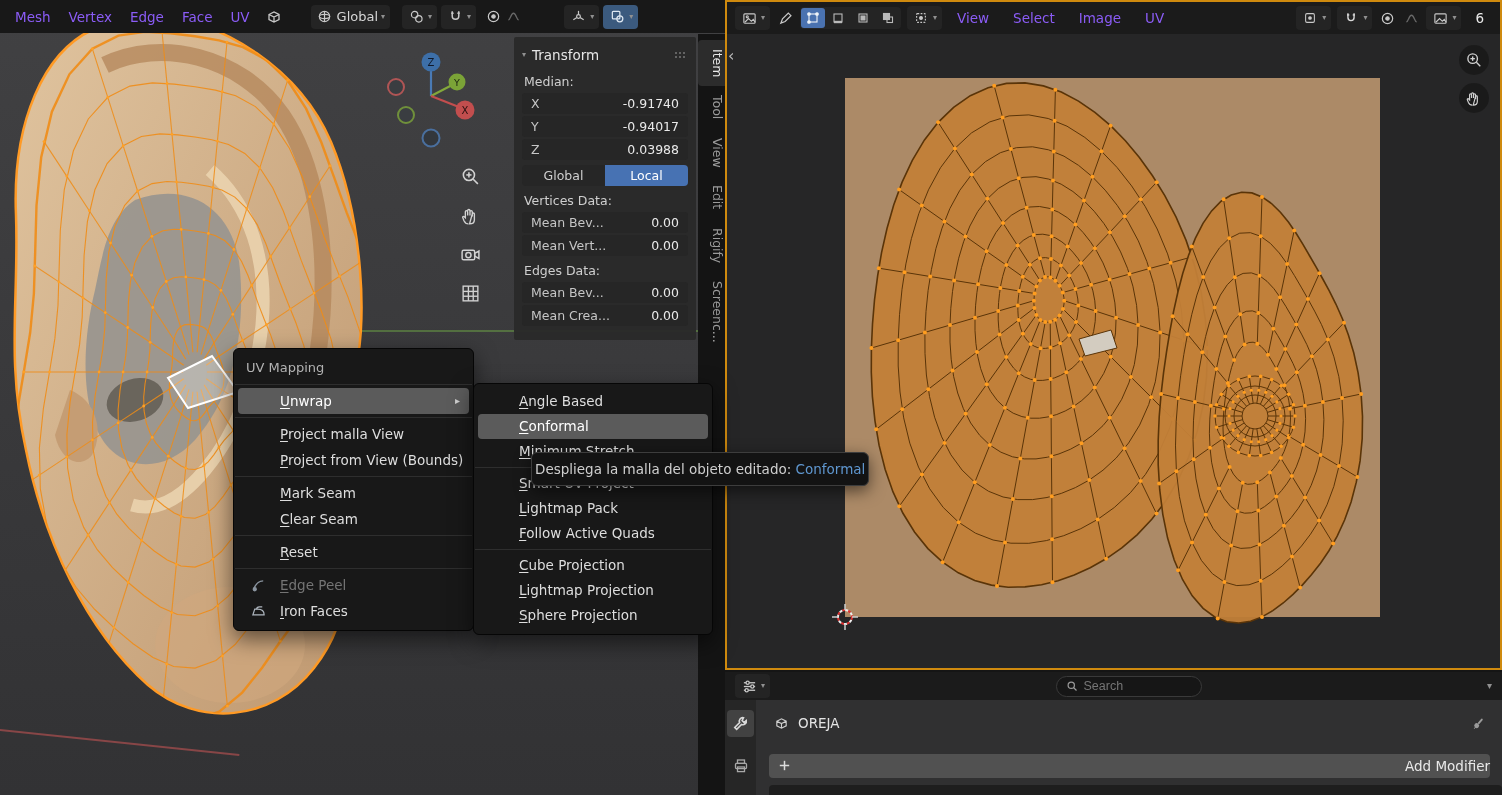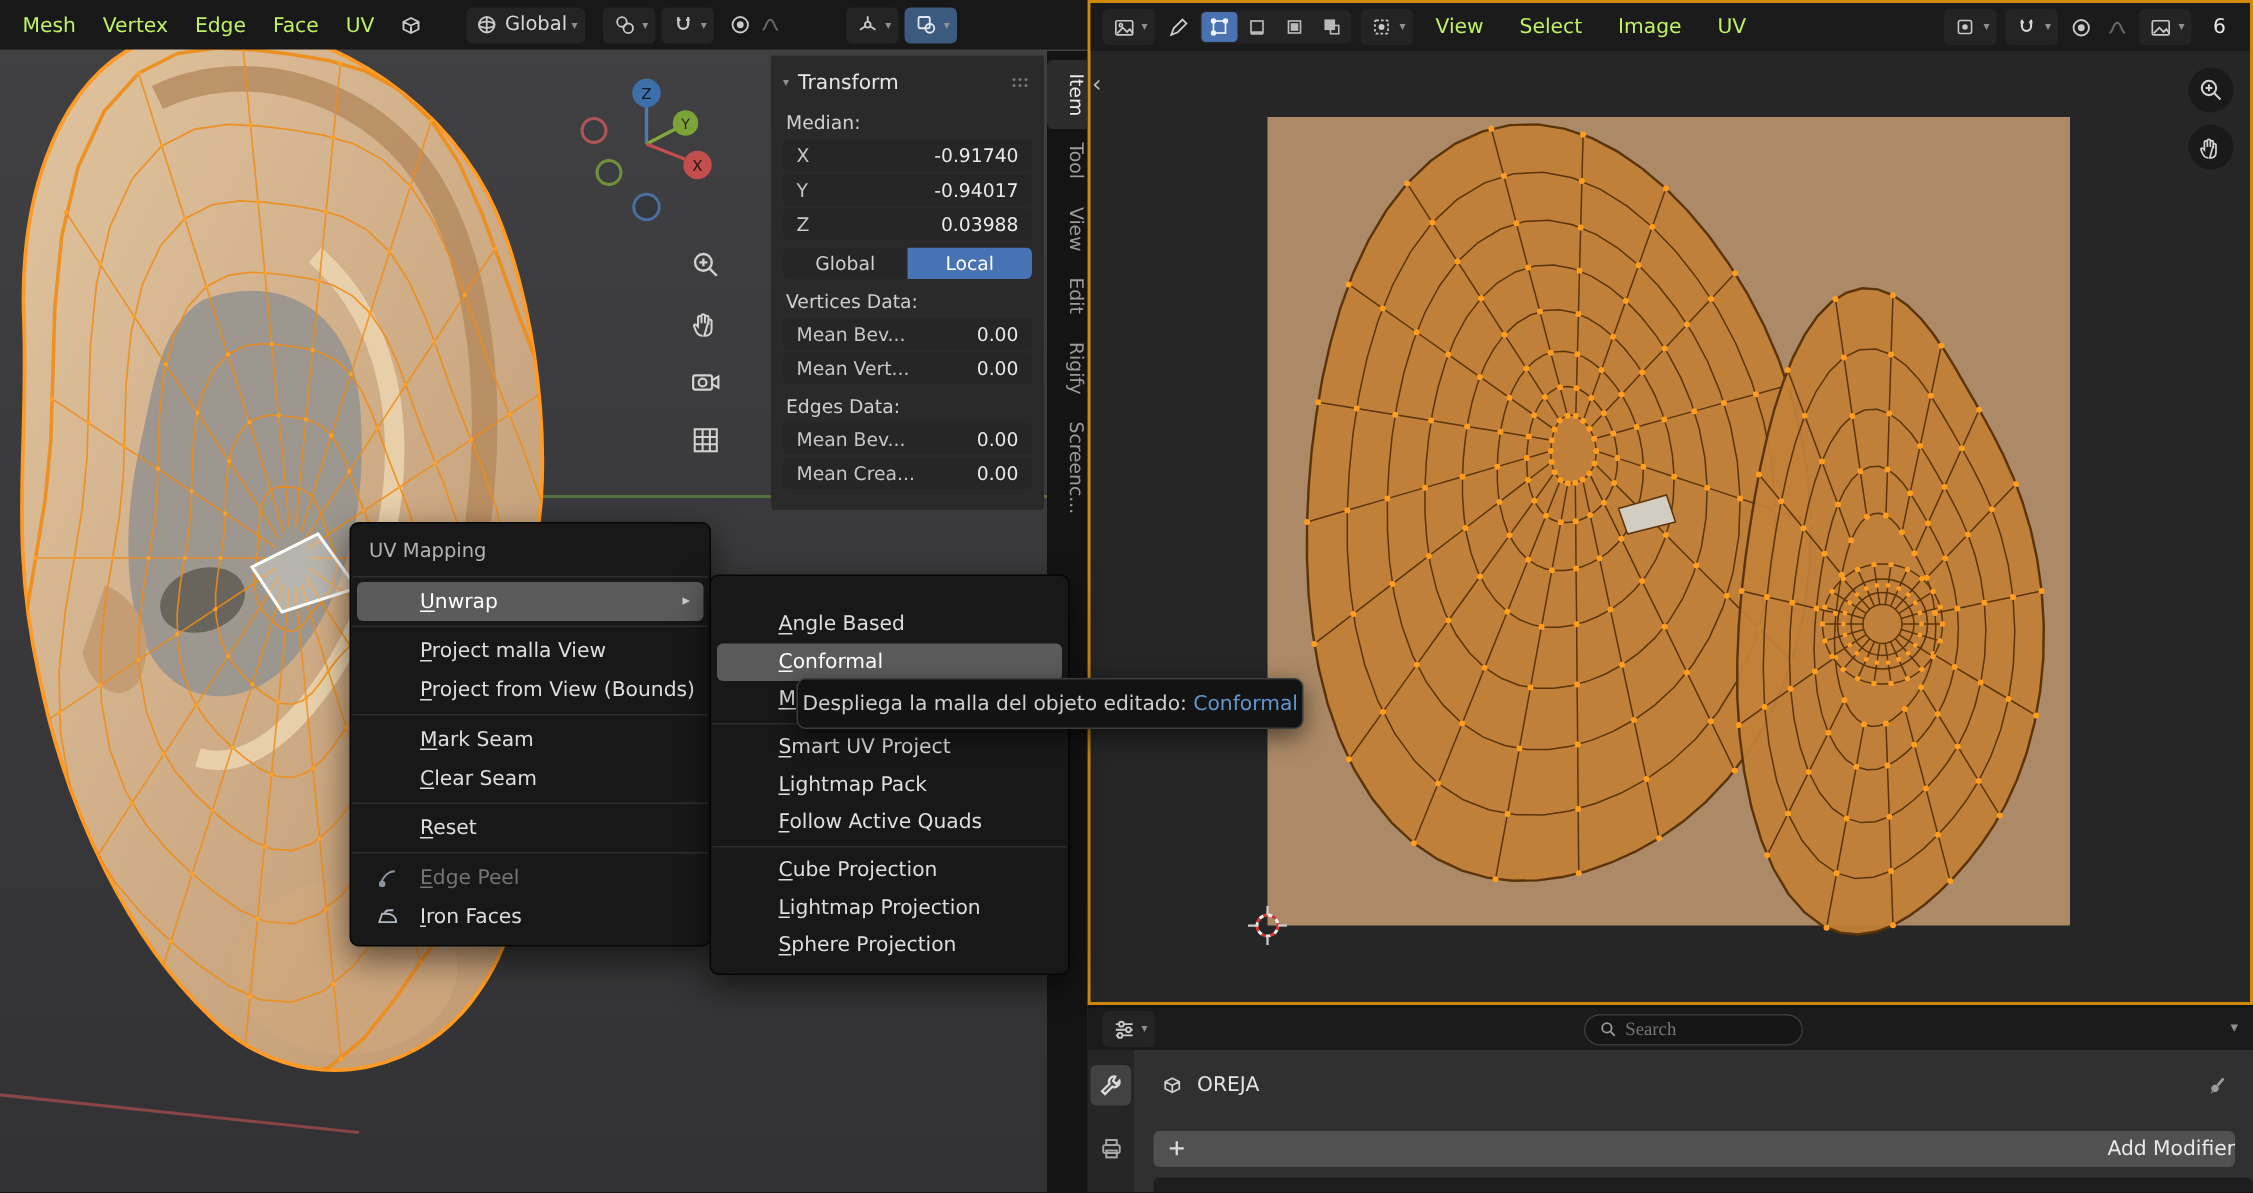--- a/index.html
+++ b/index.html
@@ -12,21 +12,21 @@
 
   
   .vp3d{position:absolute;left:0;top:0;width:725px;height:795px;overflow:hidden;
     background:linear-gradient(180deg,#414143 0%,#3a3a3c 45%,#323234 100%)}
   .axis-green{position:absolute;left:318px;top:330px;width:380px;height:1.5px;background:rgba(110,165,70,.5);z-index:1}
   .axis-red{position:absolute;left:-10px;top:741px;width:250px;height:2px;background:rgba(205,85,85,.55);transform:rotate(6deg);z-index:1}
   #ear-svg{position:absolute;left:0;top:0;z-index:2}
 
   .vp-header{position:absolute;left:0;top:0;width:100%;height:33px;background:#181818;
     display:flex;align-items:center;padding:0 6px;z-index:20}
-  .vmenu{padding:3px 9px;border-radius:4px;color:#bef264;font-size:13.5px;white-space:nowrap}
+  .vmenu{padding:3px 9px;border-radius:4px;color:#8b5cf6;font-size:13.5px;white-space:nowrap}
   .pill{display:flex;align-items:center;gap:3px;background:#242424;border-radius:4px;padding:3px 5px}
   .caret{font-size:8px;color:#909090;line-height:1}
   .hicon{display:inline-flex;width:18px;height:18px;align-items:center;justify-content:center;flex:none}
   .dim{opacity:.45}
   .blue-on{background:#3b5a7e}
 
   .gizmo{position:absolute;left:383px;top:46px;z-index:6}
   .navcol{position:absolute;left:456px;top:162px;z-index:6;display:flex;flex-direction:column;gap:11px;align-items:center}
   .navbtn{width:28px;height:28px;display:flex;align-items:center;justify-content:center;border-radius:50%}
 
@@ -46,21 +46,21 @@
   .vtabs{position:absolute;right:0;top:34px;width:27px;bottom:0;background:#141414;z-index:4;
     display:flex;flex-direction:column;padding-top:6px}
   .vtab{writing-mode:vertical-rl;padding:9px 0;width:100%;display:flex;justify-content:center;
     color:#9b9b9b;font-size:12.5px;border-radius:4px 0 0 4px;white-space:nowrap}
   .vtab.on{background:#2c2c2c;color:#eaeaea}
 
   
   .ctx,.sub{position:absolute;background:#181818;border:1px solid #060606;border-radius:6px;
     box-shadow:0 8px 22px rgba(0,0,0,.55);padding:4px 0 6px}
   .ctx{left:233px;top:348px;width:241px;z-index:40}
-  .sub{left:473px;top:383px;width:240px;z-index:41;padding-top:20px}
+  .sub{left:473px;top:383px;width:240px;z-index:41;padding-top:5px}
   .ctx-title{padding:7px 12px 6px;color:#b2b2b2;font-size:13px}
   .sep{height:1px;background:#2e2e2e;margin:3px 1px}
   .mi{position:relative;height:26px;line-height:26px;padding-left:42px;margin:0 4px;border-radius:4px;
     font-size:13.5px;color:#dedede;display:flex;align-items:center}
   .sub .mi{height:25px;line-height:25px;padding-left:41px}
   .mlabel{display:inline-block}
   .mlabel::first-letter{text-decoration:underline;text-underline-offset:2px}
   .mi.hl{background:#5b5b5b;color:#fff}
   .mi.off{color:#747474}
   .micon{position:absolute;left:11px;top:4px;width:18px;height:18px;display:flex;align-items:center;justify-content:center}
@@ -86,21 +86,21 @@
   .zbtn{width:30px;height:30px;border-radius:50%;background:rgba(26,26,26,.9);
     display:flex;align-items:center;justify-content:center}
   .uv-collapse{position:absolute;left:1px;top:46px;color:#b9b9b9;font-size:16px;z-index:7;line-height:1}
 
   
   .props{position:absolute;left:725px;top:672px;width:777px;height:123px;background:#2c2c2c;overflow:hidden}
   .pr-header{height:28px;background:#1b1b1b;display:flex;align-items:center;padding:0 10px}
   .searchbox{display:flex;align-items:center;gap:6px;background:#161616;border:1px solid #3a3a3a;
     border-radius:11px;height:21px;width:146px;padding:0 9px}
   .searchbox input{background:transparent;border:none;outline:none;color:#eab308;font-size:12.5px;
-    width:102px;font-family:Liberation Serif, serif}
+    width:102px;font-family:Liberation Sans, sans-serif}
   .pr-body{position:absolute;left:0;top:28px;right:0;bottom:0;display:flex}
   .pr-tabs{width:31px;background:#262626;display:flex;flex-direction:column;align-items:center;
     padding-top:10px;gap:15px}
   .pr-tab{width:27px;height:27px;display:flex;align-items:center;justify-content:center;border-radius:4px}
   .pr-tab.on{background:#424242}
   .pr-main{flex:1;position:relative;background:#303031}
   .pr-crumb{display:flex;align-items:center;gap:8px;padding:14px 16px 0;color:#e4e4e4;font-size:13.5px}
   .pin{margin-left:auto;display:flex}
   .addmod{position:absolute;left:13px;right:12px;top:54px;height:24px;background:#515151;border-radius:4px;
     display:flex;align-items:center;justify-content:flex-end;color:#e9e9e9;font-size:13.5px}

